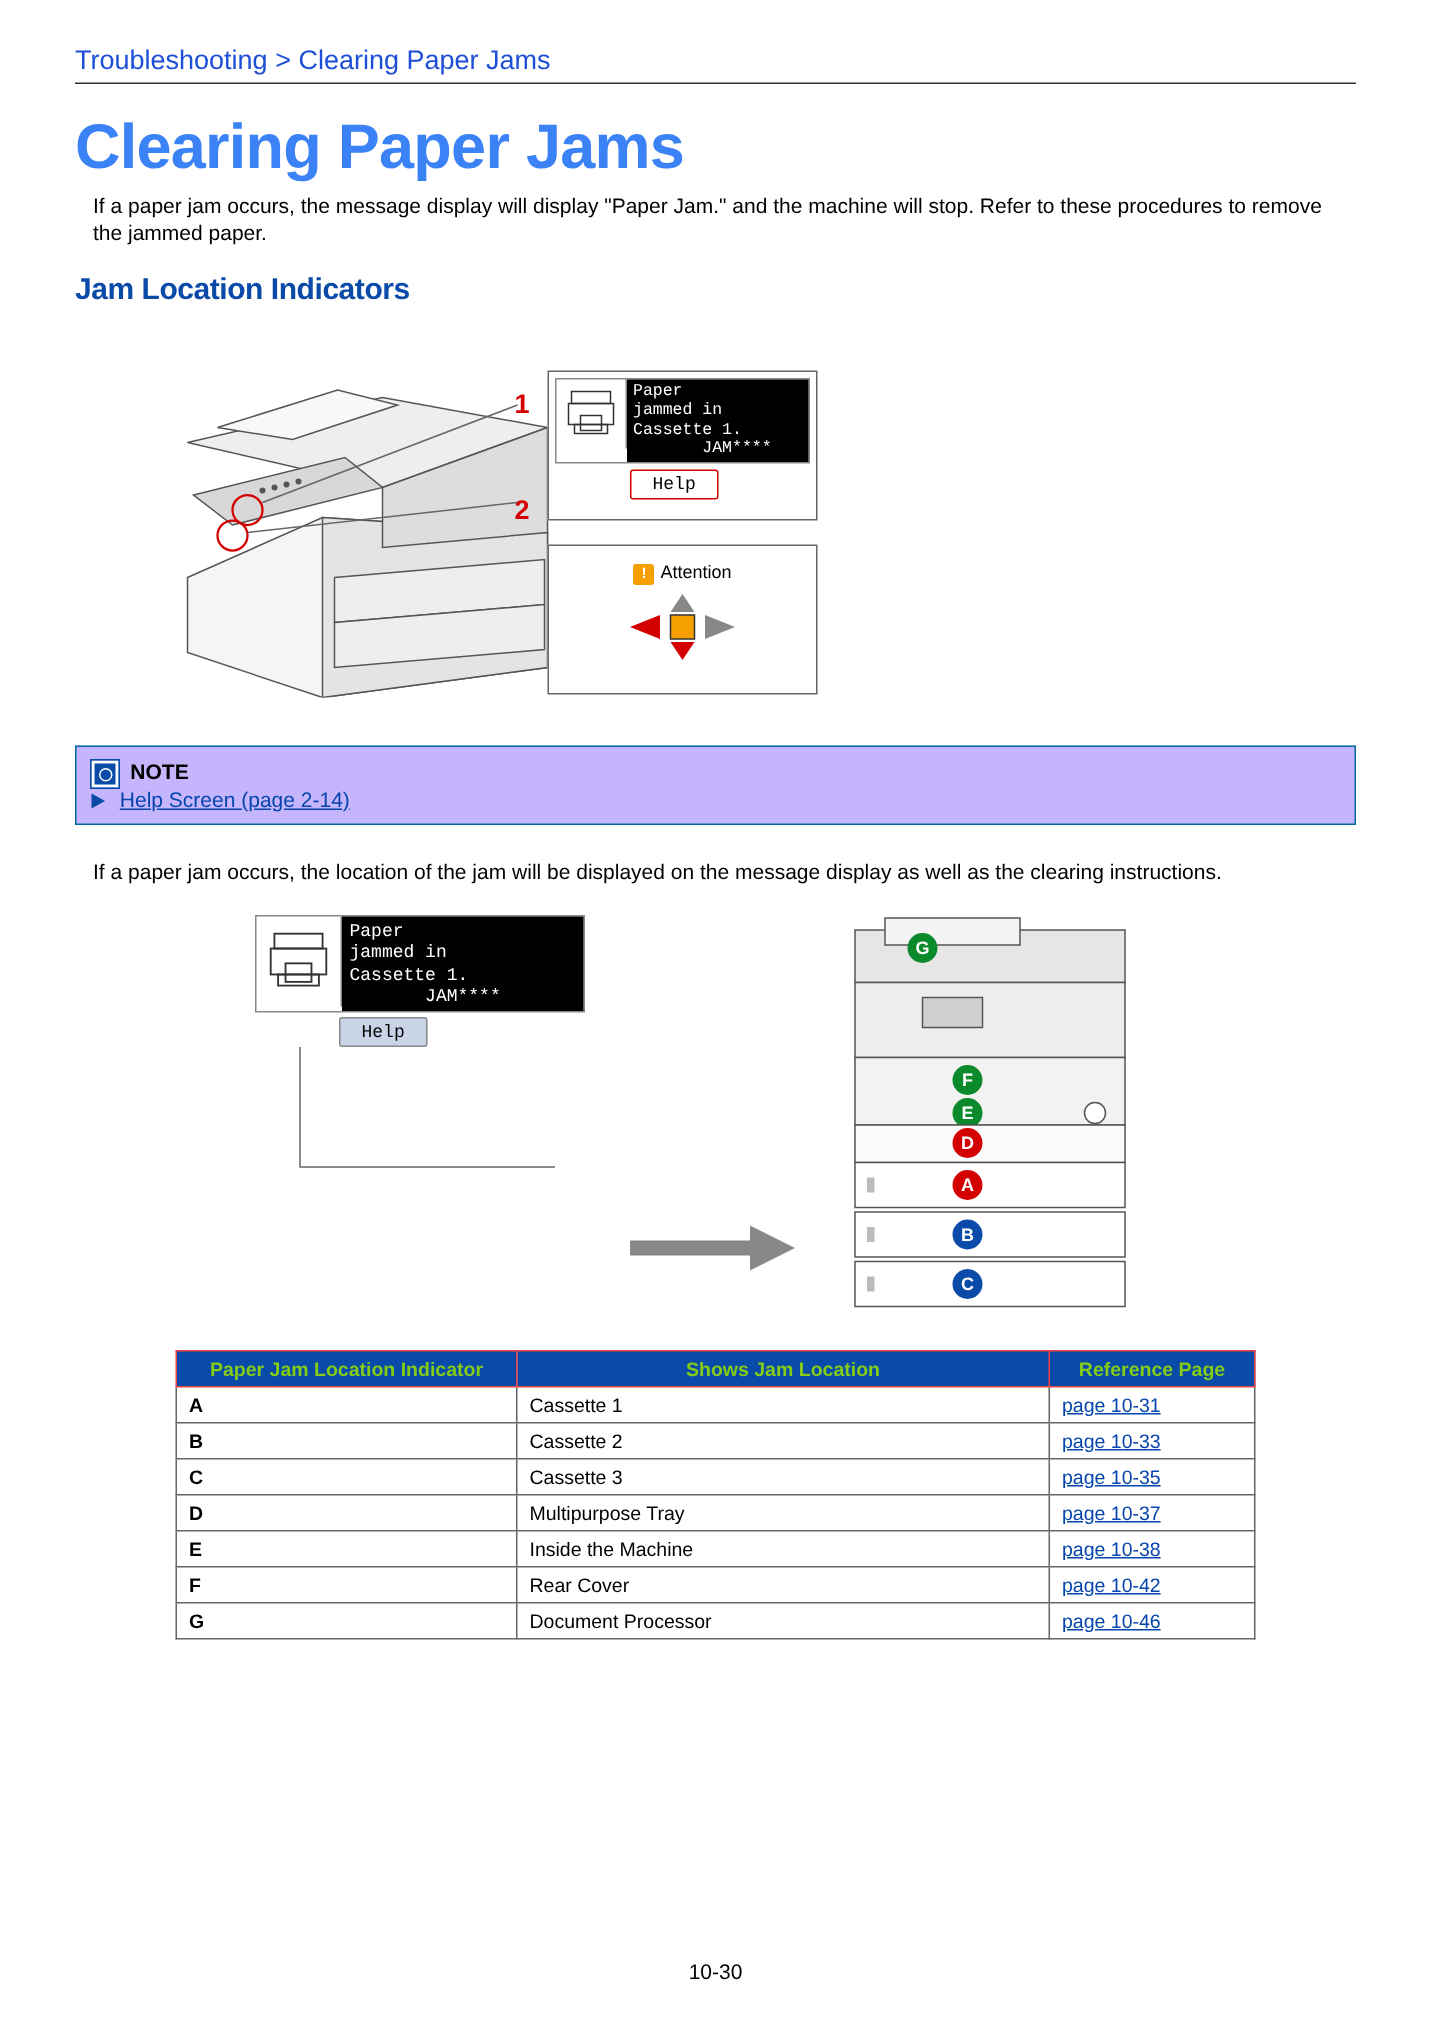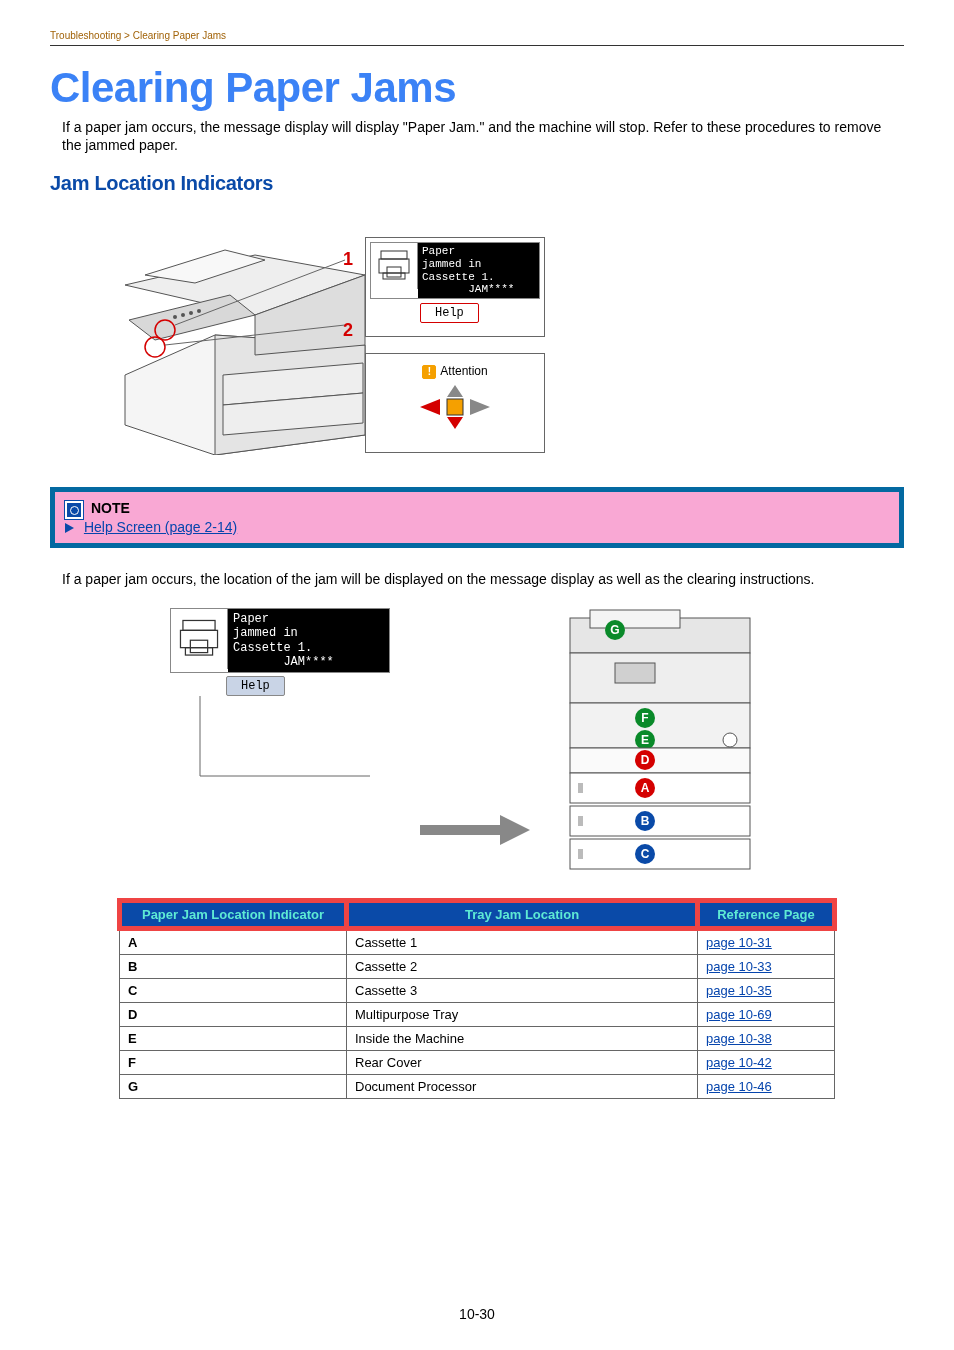--- a/index.html
+++ b/index.html
@@ -9,22 +9,22 @@
     color: #000;
     background: #fff;
     width: 954px;
     height: 1350px;
     margin: 0 auto;
     padding: 30px 50px 30px 50px;
     box-sizing: border-box;
     position: relative;
   }
   .breadcrumb {
-    font-size: 10px;
-    color: #a16207;
+    font-size: 18px;
+    color: #1d4ed8;
     margin-bottom: 4px;
   }
   .hr {
     border: none;
     border-top: 1px solid #333;
     margin: 0 0 18px 0;
   }
   h1.mainhead {
     font-family: Arial, Helvetica, sans-serif;
     font-weight: 900;
@@ -128,22 +128,22 @@
   .arrows { position:relative; height:48px; }
   .arrows svg { width:100%; height:48px; }
 
   .legend { padding-top:2px; }
   .legend div { margin-bottom:4px; }
   .legend .n { display:inline-block; width:16px; }
 
   
   .notebox {
     margin-top: 22px;
-    background:#f9a8d4;
-    border:5px solid #0369a1;
+    background:#c4b5fd;
+    border:1px solid #0369a1;
     padding:8px 10px 8px 10px;
   }
   .note-title {
     font-weight:bold;
     margin-left:4px;
   }
   .note-icon {
     display:inline-block;
     width:18px; height:18px;
     vertical-align:middle;
@@ -221,24 +221,24 @@
 
   
   table.jam {
     width: 720px;
     margin: 18px auto 0 auto;
     border-collapse: collapse;
     font-size:13px;
   }
   table.jam th {
     background:#0a4aa8;
-    color:#5eead4;
+    color:#84cc16;
     font-weight:bold;
     text-align:center;
-    border:5px solid #ef4444;
+    border:1px solid #ef4444;
     padding:4px 6px;
   }
   table.jam td {
     border:1px solid #666;
     padding:4px 8px;
     vertical-align:middle;
   }
   table.jam td.ind { font-weight:bold; width:210px; }
   table.jam td.ref { width:120px; }
 
@@ -419,21 +419,21 @@
       <circle cx="85" cy="246" r="10" fill="#0a4aa8"></circle>
         <text class="badge" x="85" y="250">C</text>
     </svg>
   </div>
 </div>
 
 <table class="jam">
   <thead>
     <tr>
       <th>Paper Jam Location Indicator</th>
-      <th>Tray Jam Location</th>
+      <th>Shows Jam Location</th>
       <th>Reference Page</th>
     </tr>
   </thead>
   <tbody>
     <tr>
       <td class="ind">A</td>
       <td>Cassette 1</td>
       <td class="ref"><a class="link" href="#">page 10-31</a></td>
     </tr>
     <tr>
@@ -442,21 +442,21 @@
       <td class="ref"><a class="link" href="#">page 10-33</a></td>
     </tr>
     <tr>
       <td class="ind">C</td>
       <td>Cassette 3</td>
       <td class="ref"><a class="link" href="#">page 10-35</a></td>
     </tr>
     <tr>
       <td class="ind">D</td>
       <td>Multipurpose Tray</td>
-      <td class="ref"><a class="link" href="#">page 10-69</a></td>
+      <td class="ref"><a class="link" href="#">page 10-37</a></td>
     </tr>
     <tr>
       <td class="ind">E</td>
       <td>Inside the Machine</td>
       <td class="ref"><a class="link" href="#">page 10-38</a></td>
     </tr>
     <tr>
       <td class="ind">F</td>
       <td>Rear Cover</td>
       <td class="ref"><a class="link" href="#">page 10-42</a></td>

